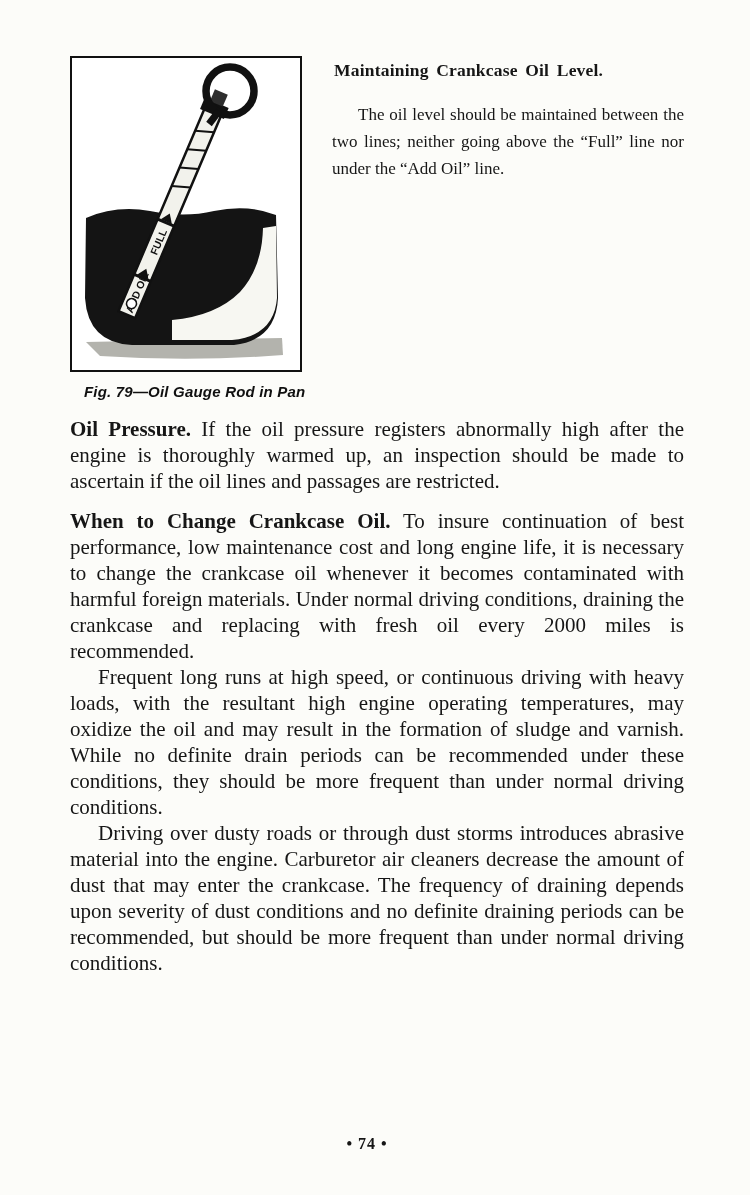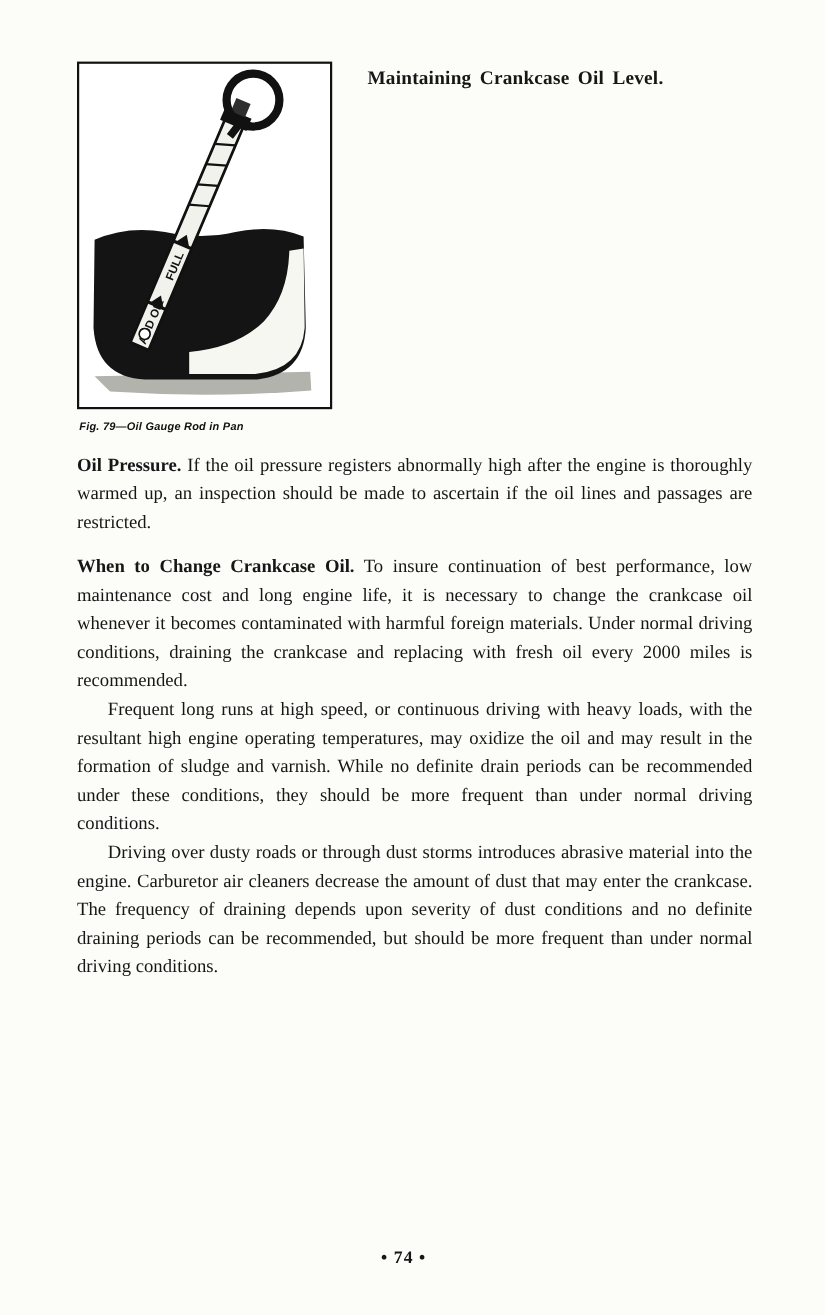--- a/index.html
+++ b/index.html
@@ -19,42 +19,42 @@
   .fig-box {
     width:228px; height:312px;
     border:2.5px solid #111;
     background:#ffffff;
     box-sizing:content-box;
   }
   .fig-box svg { display:block; width:228px; height:312px; }
   .fig-caption {
     font-family:"Liberation Sans", sans-serif;
     font-weight:bold; font-style:italic;
-    font-size:10px;
+    font-size:15px;
     margin-top:11px;
-    margin-left:2px;
+    margin-left:14px;
     letter-spacing:0.2px;
     color:#101010;
   }
   .intro-col { flex:1; padding-top:4px; }
   .intro-heading {
     font-size:17.5px; font-weight:bold;
     margin:0 0 20px 2px;
     word-spacing:3px;
     letter-spacing:0.2px;
   }
   .intro-col p {
     font-size:17px; line-height:27px;
     text-align:justify;
     margin:0 0 13px 0;
   }
   .intro-col p.indent { text-indent:26px; }
   .body-sec { margin-top:16px; }
   .body-sec p {
-    font-size:17px; line-height:26px;
+    font-size:21px; line-height:26px;
     text-align:justify;
     margin:0;
   }
   .body-sec p.space-before { margin-top:14px; }
   .body-sec p.indent { text-indent:28px; }
   .run-in { font-weight:bold; }
   .page-number {
     position:absolute;
     left:0; right:16px; bottom:42px;
     text-align:center;
@@ -107,20 +107,21 @@
 
           <circle cx="158" cy="33" r="24" fill="none" stroke="#111" stroke-width="7.5"></circle>
           <line x1="147" y1="53" x2="137" y2="66" stroke="#111" stroke-width="7"></line>
         </svg>
       </div>
       <div class="fig-caption">Fig. 79—Oil Gauge Rod in Pan</div>
     </div>
 
     <div class="intro-col">
       <h2 class="intro-heading">Maintaining Crankcase Oil Level.</h2>
+      <p class="indent">The oil level should be maintained between the two lines; neither going above the “Full” line nor under the “Add Oil” line.</p>
     </div>
 
   </div>
 
   <div class="body-sec">
     <p class="space-before"><span class="run-in">Oil Pressure.</span><span> If the oil pressure registers abnormally high after the engine is thoroughly warmed up, an inspection should be made to ascertain if the oil lines and passages are restricted.</span></p>
 
     <p class="space-before"><span class="run-in">When to Change Crankcase Oil.</span><span> To insure continuation of best performance, low maintenance cost and long engine life, it is necessary to change the crankcase oil whenever it becomes contaminated with harmful foreign materials. Under normal driving conditions, draining the crankcase and replacing with fresh oil every 2000 miles is recommended.</span></p>
 
 

